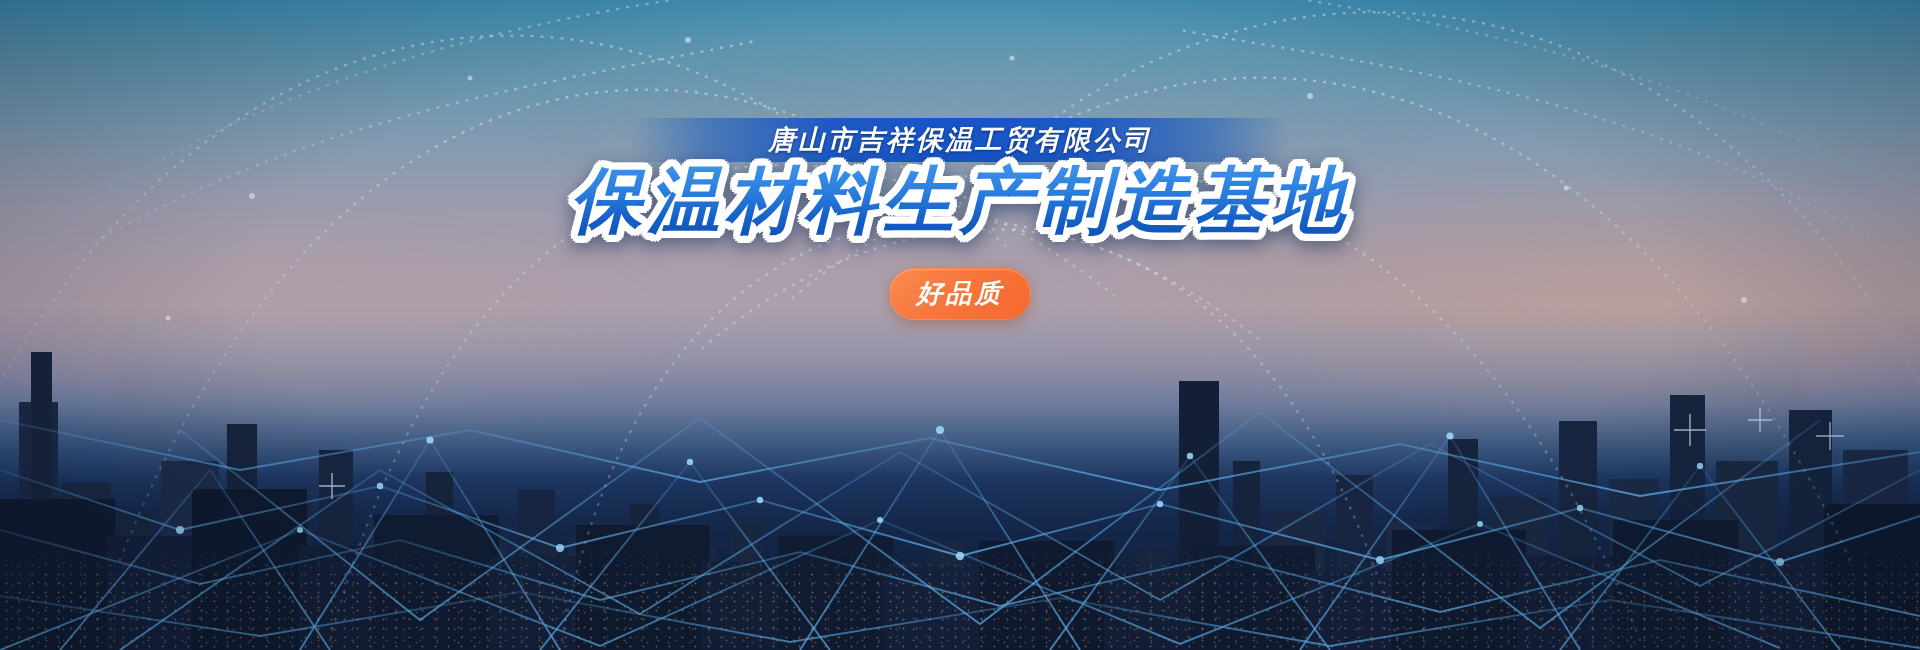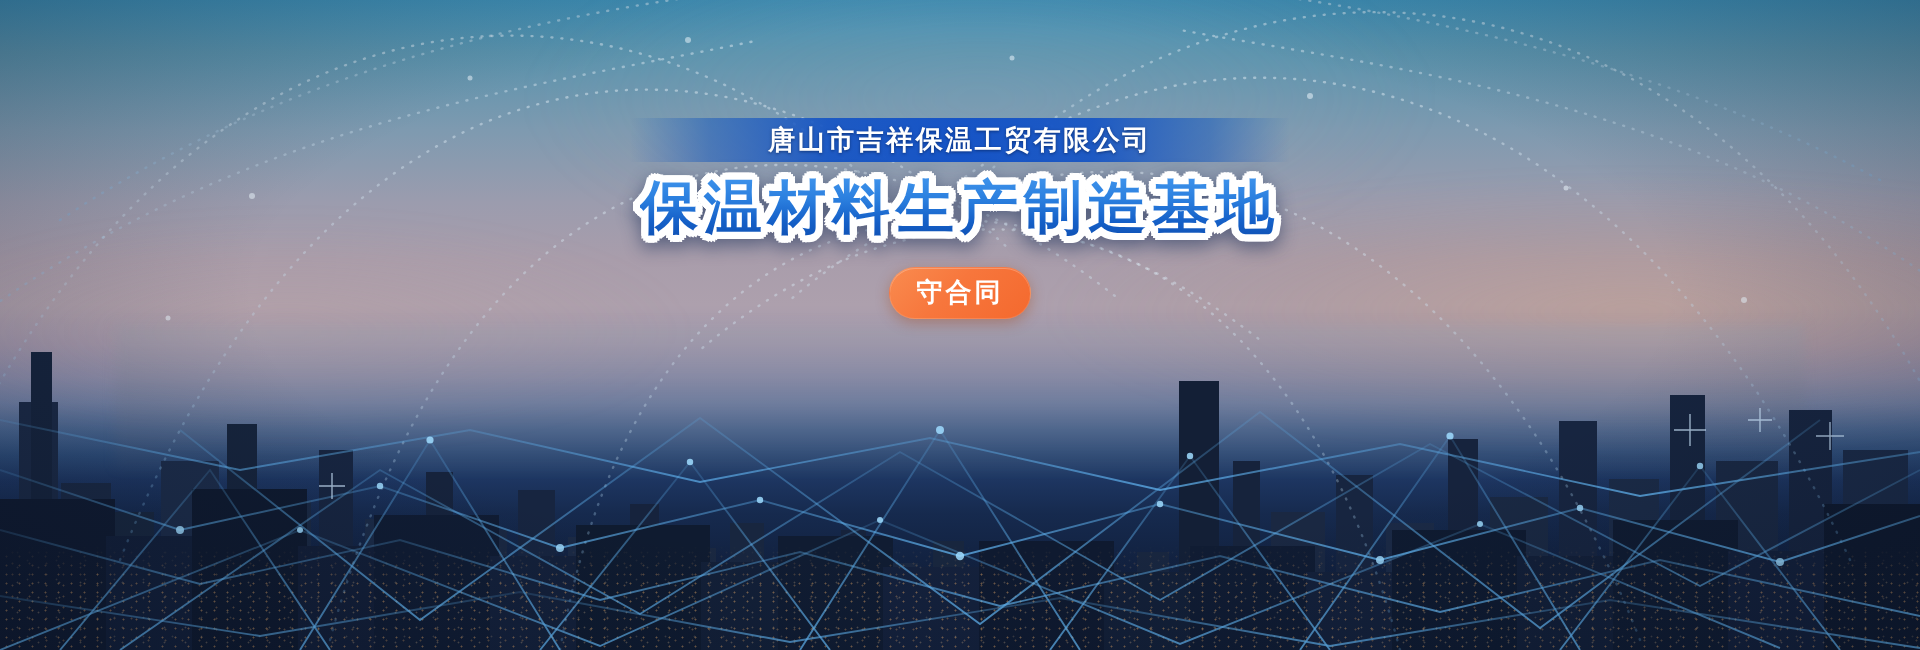--- a/index.html
+++ b/index.html
@@ -1,20 +1,21 @@
 <!DOCTYPE html>
 <html><head>
 <meta charset="utf-8">
 <style>
   * { margin:0; padding:0; box-sizing:border-box; }
   html,body { width:1920px; height:650px; overflow:hidden; background:#0b1426; }
 
   .banner{
     position:relative; width:1920px; height:650px; overflow:hidden;
     font-family:"Liberation Sans","DejaVu Sans",sans-serif;
+    font-style:italic;
   }
 
   
   .sky{
     position:absolute; inset:0;
     background:
       linear-gradient(to bottom,
         #3f8fb5 0%,
         #5a93ad 8%,
         #7e9ab0 20%,
@@ -108,22 +109,21 @@
   .name-bar span{
     position:relative;
     color:#ffffff;
     font-size:27px;
     font-weight:bold;
     letter-spacing:2.5px;
     text-shadow:0 1px 3px rgba(0,20,60,.55);
   }
 
   .headline{
-    margin-top:14px;
-    font-size:58px;
+    font-size:72px;
     font-weight:bold;
     letter-spacing:6px;
     line-height:1.08;
     color:#1a6fd4;
     background:linear-gradient(to bottom,#3f94ec 0%,#2a7ede 38%,#1560c8 72%,#0f51b4 100%);
     -webkit-background-clip:text;
     background-clip:text;
     -webkit-text-fill-color:transparent;
     filter:
       drop-shadow(3px 0 0 #ffffff) drop-shadow(-3px 0 0 #ffffff)
@@ -324,17 +324,17 @@
 
   <div class="content">
 
     <div class="name-bar">
       <span>唐山市吉祥保温工贸有限公司</span>
     </div>
 
     <div class="headline">保温材料生产制造基地</div>
 
     <div class="pills">
-      <div class="pill">守合同</div>
+      <div class="pill">好品质</div>
     </div>
 
   </div>
 </div>
 
 </body></html>

